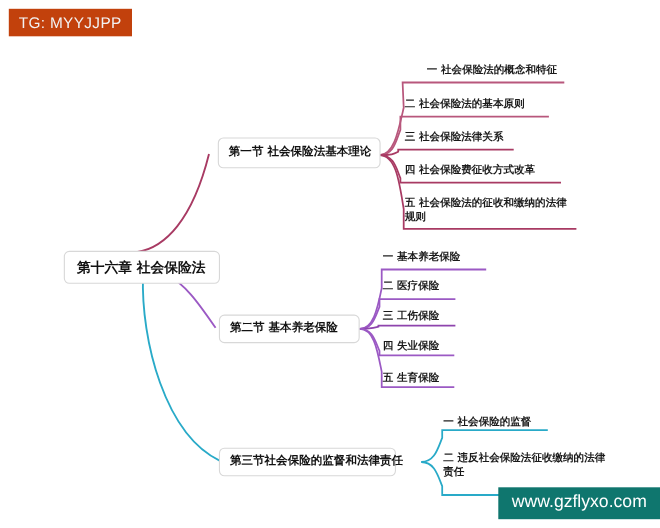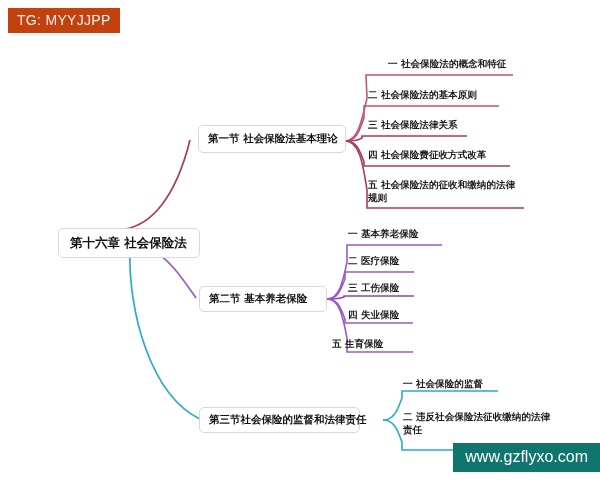--- a/index.html
+++ b/index.html
@@ -132,21 +132,21 @@
   <div class="leaf nowrap" style="left:368px; top:58px;margin-left:20px;">一 社会保险法的概念和特征</div>
   <div class="leaf nowrap" style="left:368px; top:89px;">二 社会保险法的基本原则</div>
   <div class="leaf nowrap" style="left:368px; top:119px;">三 社会保险法律关系</div>
   <div class="leaf nowrap" style="left:368px; top:149px;">四 社会保险费征收方式改革</div>
   <div class="leaf wrap" style="left:368px; top:179px; width:152px;">五 社会保险法的征收和缴纳的法律规则</div>
 
   <div class="leaf nowrap" style="left:348px; top:228px;">一 基本养老保险</div>
   <div class="leaf nowrap" style="left:348px; top:255px;">二 医疗保险</div>
   <div class="leaf nowrap" style="left:348px; top:282px;">三 工伤保险</div>
   <div class="leaf nowrap" style="left:348px; top:309px;">四 失业保险</div>
-  <div class="leaf nowrap" style="left:332px; top:338px;">五 生育保险</div>
+  <div class="leaf nowrap" style="left:348px; top:338px;">五 生育保险</div>
 
   <div class="leaf nowrap" style="left:403px; top:378px;">一 社会保险的监督</div>
   <div class="leaf wrap" style="left:403px; top:411px; width:152px;">二 违反社会保险法征收缴纳的法律责任</div>
 
   <div class="tg-badge">TG: MYYJJPP</div>
   <div class="watermark">www.gzflyxo.com</div>
 
 </div>
 
 </body></html>

